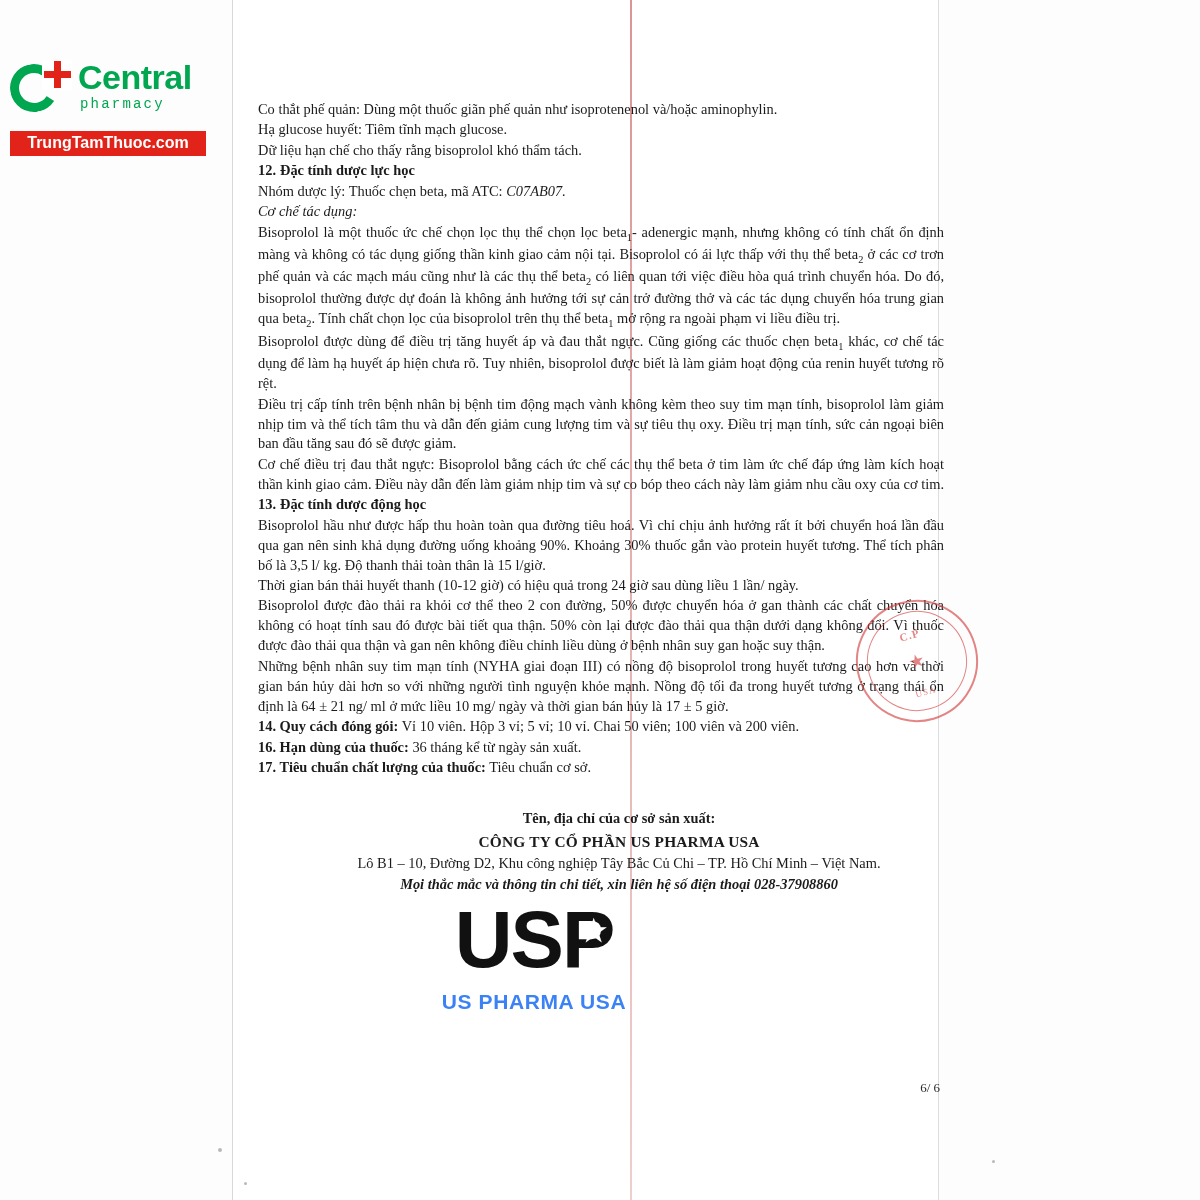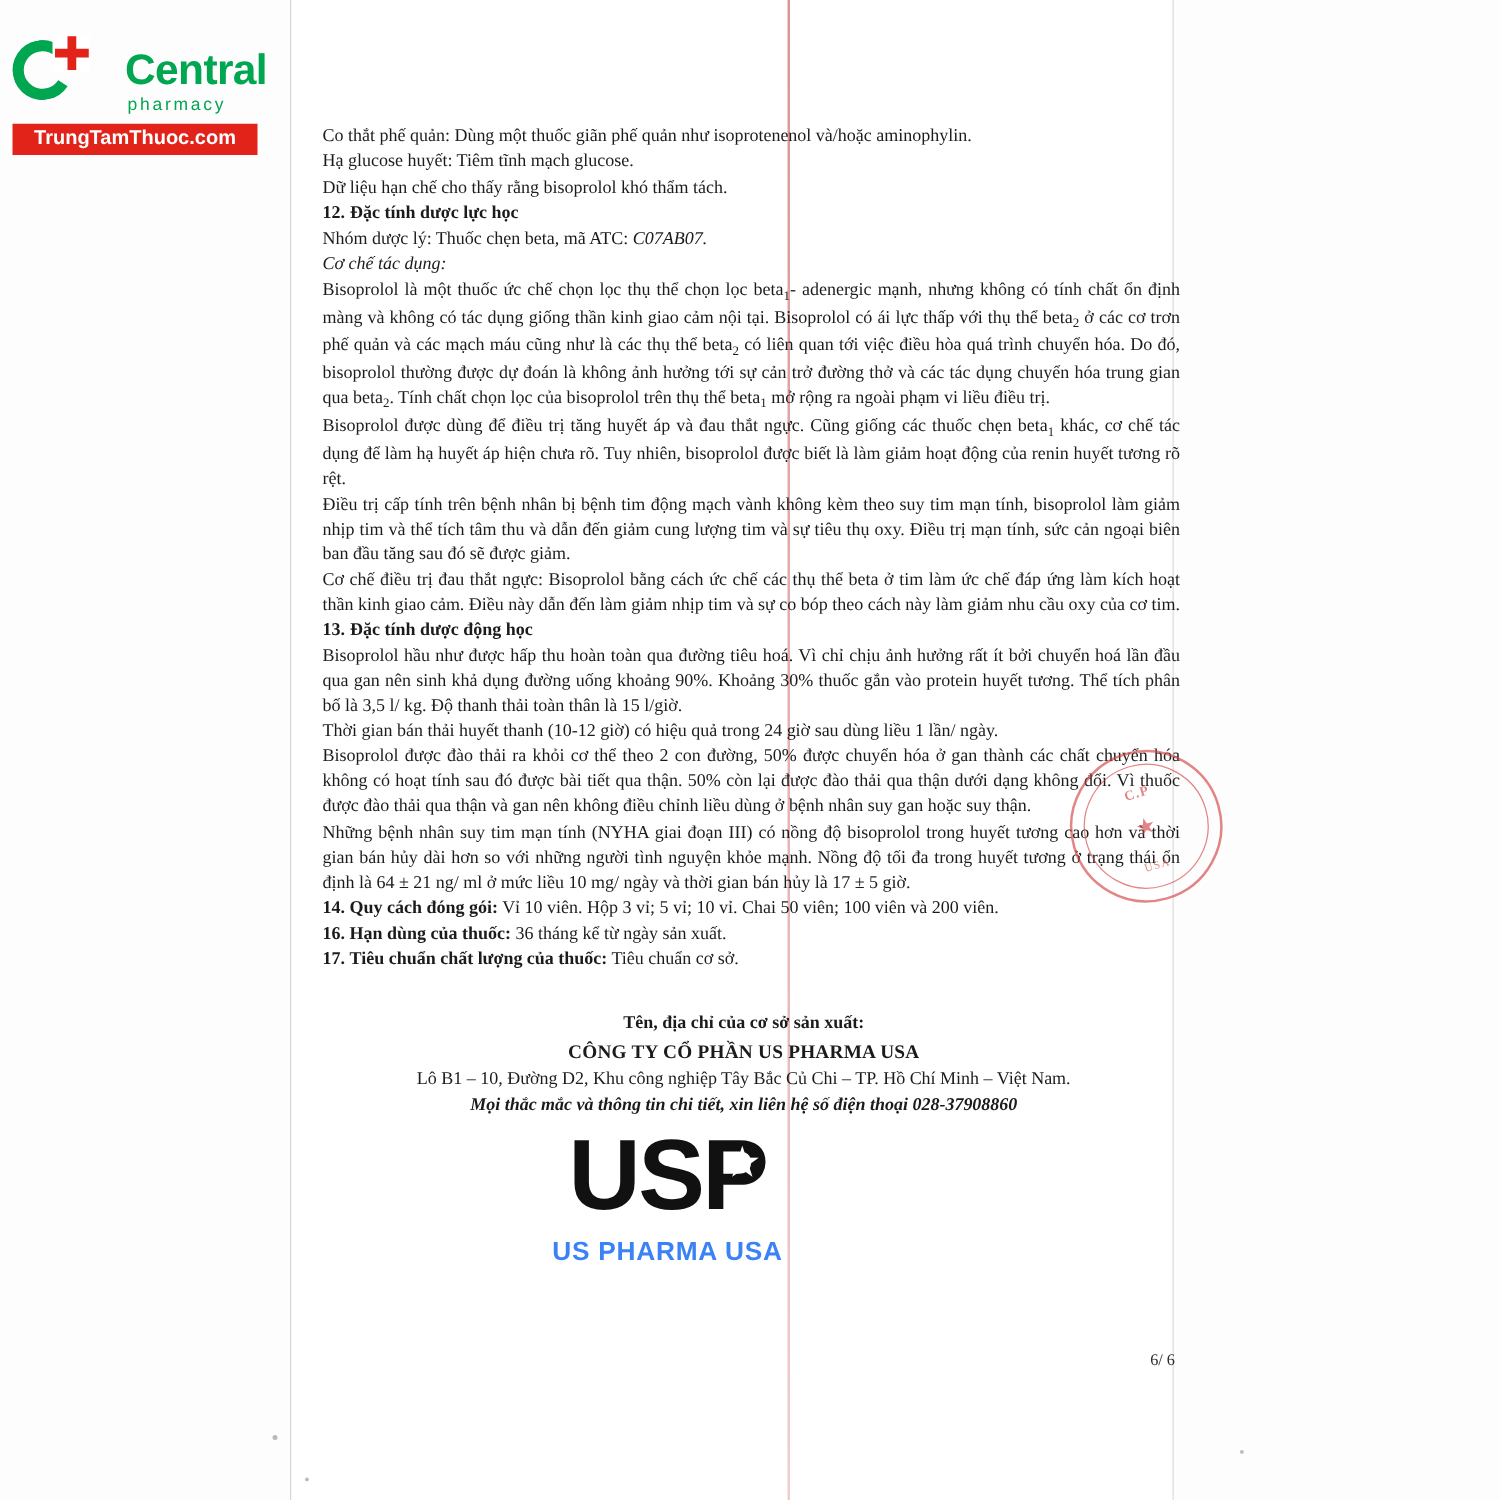--- a/index.html
+++ b/index.html
@@ -44,22 +44,23 @@
 
   
   .watermark {
     position: absolute;
     left: 10px;
     top: 28px;
     width: 215px;
   }
   .wm-row {
     display: flex;
-    align-items: flex-end;
-    gap: 28px;
+    align-items: flex-start;
+    gap: 6px;
+    margin-top: 32px;
   }
   .wm-mark {
     position: relative;
     width: 62px;
     height: 62px;
     flex: 0 0 62px;
   }
   .wm-c {
     position: absolute;
     left: 0; top: 4px;
@@ -90,21 +91,21 @@
   }
   .wm-text { line-height: 1; }
   .wm-title {
     font-family: "Liberation Sans", sans-serif;
     font-size: 34px;
     font-weight: bold;
     color: #00a650;
     letter-spacing: -0.5px;
   }
   .wm-sub {
-    font-family: Liberation Sans, sans-serif;
+    font-family: Liberation Mono, monospace;
     font-size: 14px;
     color: #00a650;
     letter-spacing: 2.2px;
     margin-top: 3px;
     margin-left: 2px;
   }
   .wm-band {
     margin-top: 9px;
     background: #e2231a;
     color: #ffffff;
@@ -140,21 +141,21 @@
   }
   .heading .num { margin-right: 4px; }
   .ital { font-style: italic; }
   .sec-inline-title { font-weight: bold; }
   sub { font-size: 0.72em; }
   sup { font-size: 0.72em; }
 
   
   .maker {
     position: absolute;
-    left: 252px;
+    left: 276px;
     top: 808px;
     width: 686px;
     text-align: center;
     color: #1b1b1b;
     font-size: 14.4px;
     line-height: 1.5;
   }
   .maker .m1 { font-weight: bold; }
   .maker .m2 { font-weight: bold; font-size: 15.4px; letter-spacing: 0.2px; }
   .maker .m3 { }

